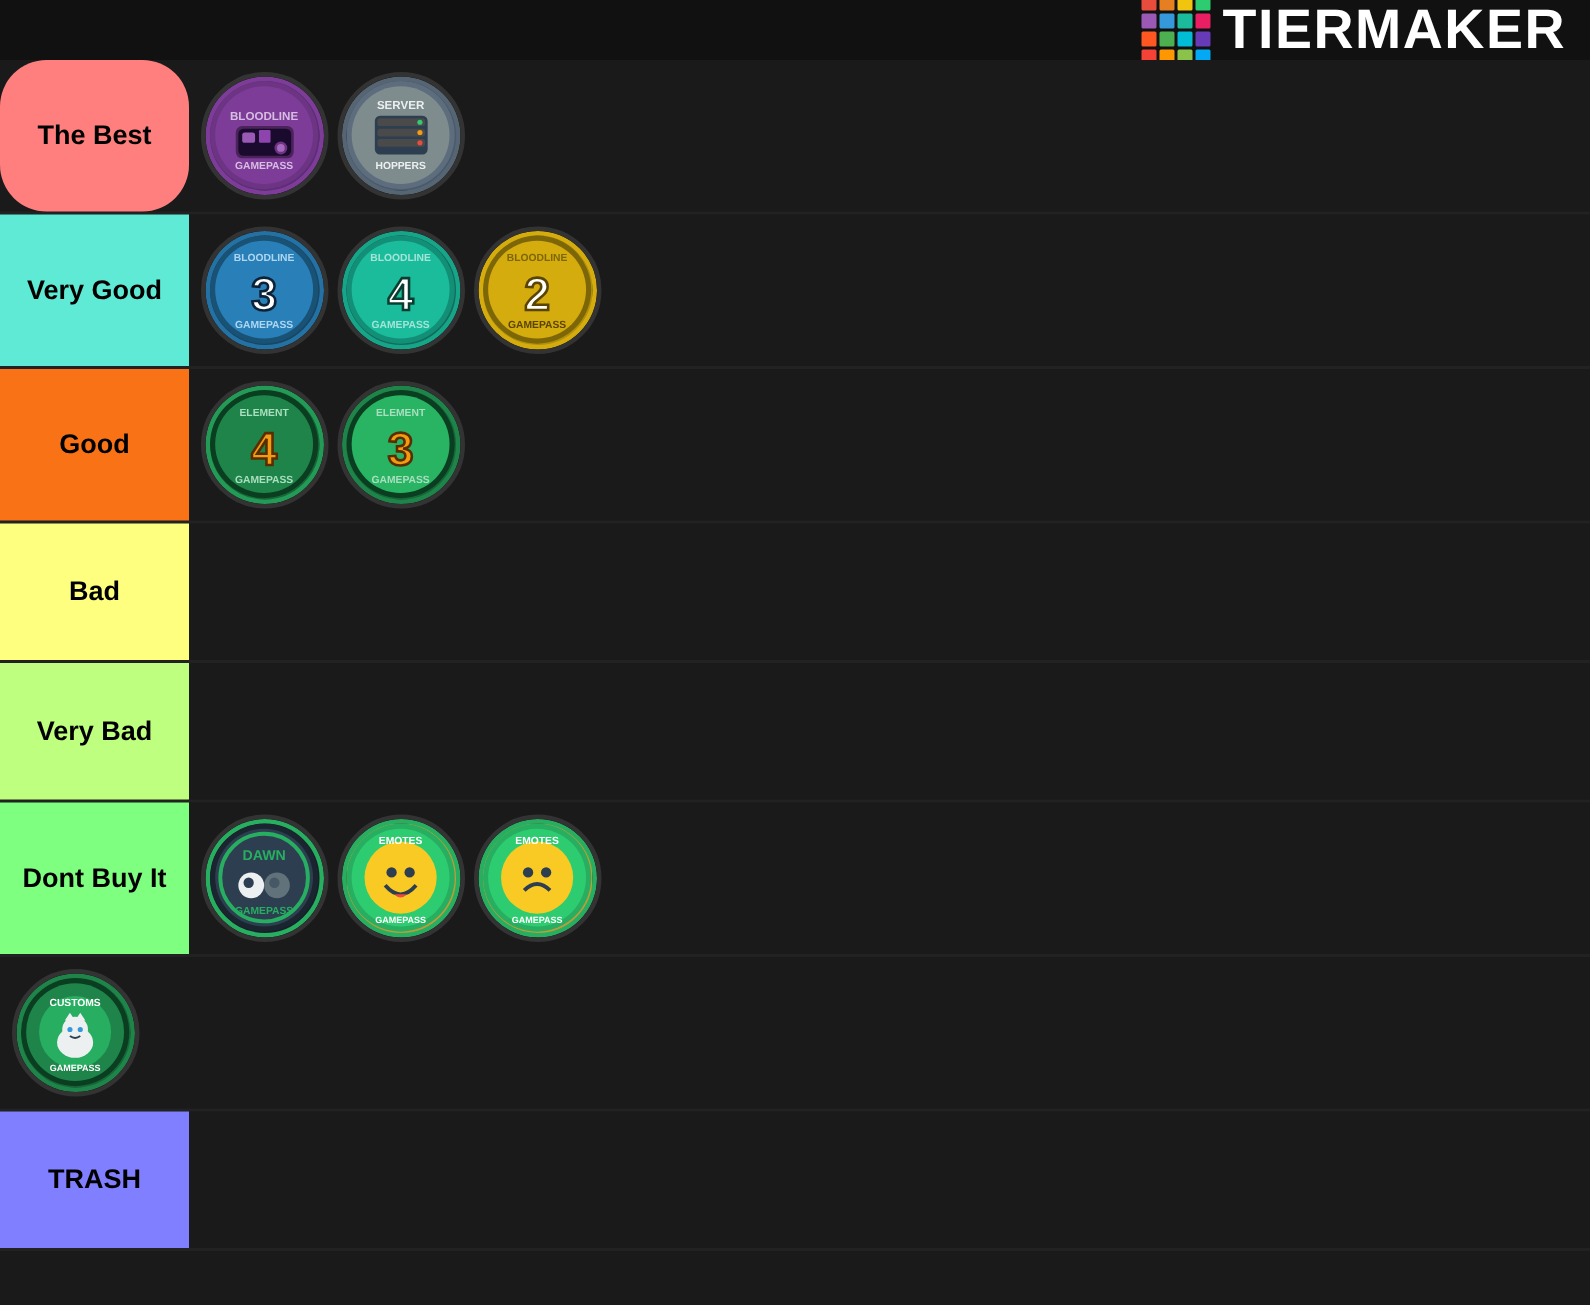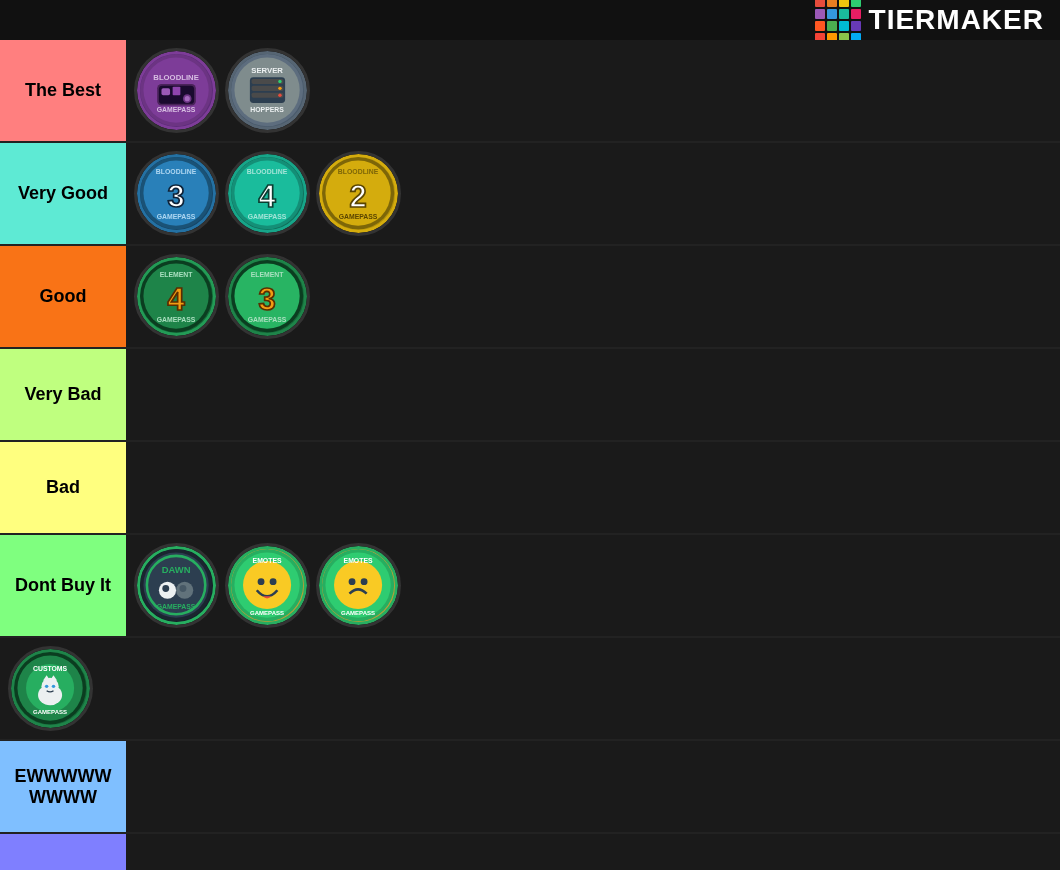--- a/index.html
+++ b/index.html
@@ -32,21 +32,21 @@
       gap: 2px;
     }
 
     .logo-cell {
       width: 10px;
       height: 10px;
       border-radius: 1px;
     }
 
     .logo-text {
-      font-size: 28px;
+      font-size: 37px;
       font-weight: bold;
       color: white;
       text-transform: uppercase;
       letter-spacing: 1px;
     }
 
     .tier-row {
       display: flex;
       min-height: 93px;
       border-bottom: 2px solid #222;
@@ -167,21 +167,21 @@
       border: 3px solid #27ae60;
     }
 
     
     .item-customs {
       background: radial-gradient(circle, #27ae60 0%, #1e8449 50%, #0b3d20 100%);
       border: 3px solid #1e8449;
     }
 
     
-    .tier-the-best { background-color: #ff7f7f; }
+    .tier-the-best { background-color: #ff7f7f; border-radius: 31px; }
     .tier-very-good { background-color: #5eead4; }
     .tier-good { background-color: #f97316; }
     .tier-bad { background-color: #ffff7f; }
     .tier-very-bad { background-color: #bfff7f; }
     .tier-dont-buy { background-color: #7fff7f; text-align: right; }
     .tier-never { background-color: #7fffff; }
     .tier-ewww { background-color: #7fbfff; }
     .tier-trash { background-color: #7f7fff; }
   </style>
 </head>
@@ -323,26 +323,26 @@
               <text x="42" y="58" text-anchor="middle" fill="#f39c12" font-size="36" font-weight="bold" font-family="Arial" stroke="#5a2d00" stroke-width="2">3</text>
               <text x="42" y="72" text-anchor="middle" fill="#a9dfbf" font-size="8" font-family="Arial">GAMEPASS</text>
             </svg>
           </div>
         </div>
 
       </div>
     </div>
 
     <div class="tier-row">
+      <div class="tier-label tier-bad">Bad</div>
+      <div class="tier-items"></div>
+    </div>
+
+    <div class="tier-row">
       <div class="tier-label tier-very-bad">Very Bad</div>
-      <div class="tier-items"></div>
-    </div>
-
-    <div class="tier-row">
-      <div class="tier-label tier-bad">Bad</div>
       <div class="tier-items"></div>
     </div>
 
     <div class="tier-row">
       <div class="tier-label tier-dont-buy">Dont Buy It</div>
       <div class="tier-items">
 
         <div class="tier-item">
           <div class="item-circle item-dawn">
             <svg viewBox="0 0 85 85" width="85" height="85" xmlns="http://www.w3.org/2000/svg">
@@ -410,24 +410,20 @@
               <circle cx="38" cy="40" r="2" fill="#3498db"></circle>
               <circle cx="46" cy="40" r="2" fill="#3498db"></circle>
               <path d="M 38 45 Q 42 48 46 45" stroke="#2c3e50" stroke-width="1.5" fill="none"></path>
               <text x="42" y="72" text-anchor="middle" fill="white" font-size="7" font-family="Arial">GAMEPASS</text>
             </svg>
           </div>
         </div>
       </div>
     </div>
 
-    <div class="tier-row">
-      <div class="tier-label tier-ewww">EWWWWWWWWW</div>
-      <div class="tier-items"></div>
-    </div>
 
     <div class="tier-row">
       <div class="tier-label tier-trash">TRASH</div>
       <div class="tier-items"></div>
     </div>
 
   </div>
 </div>
 
 </body></html>

